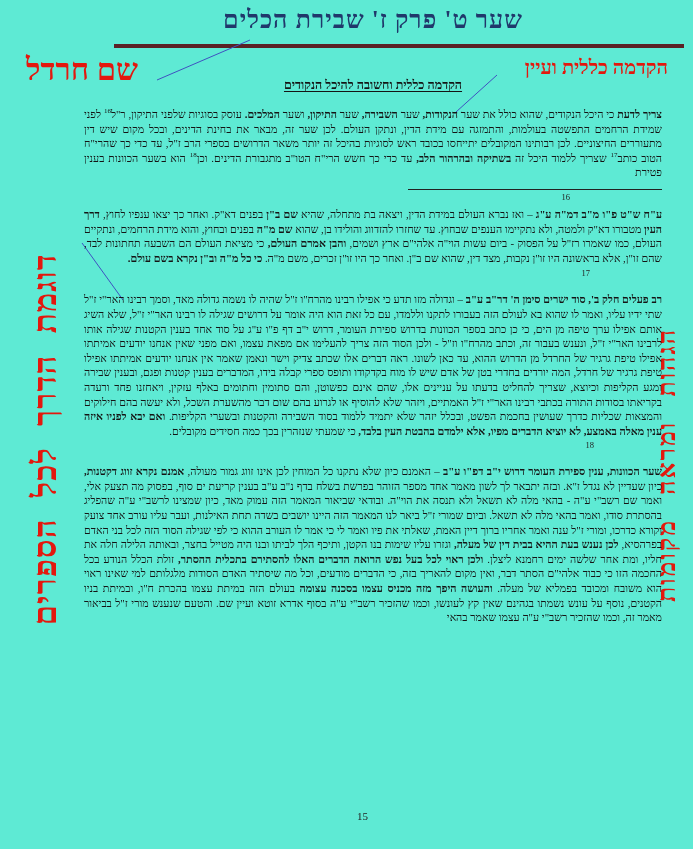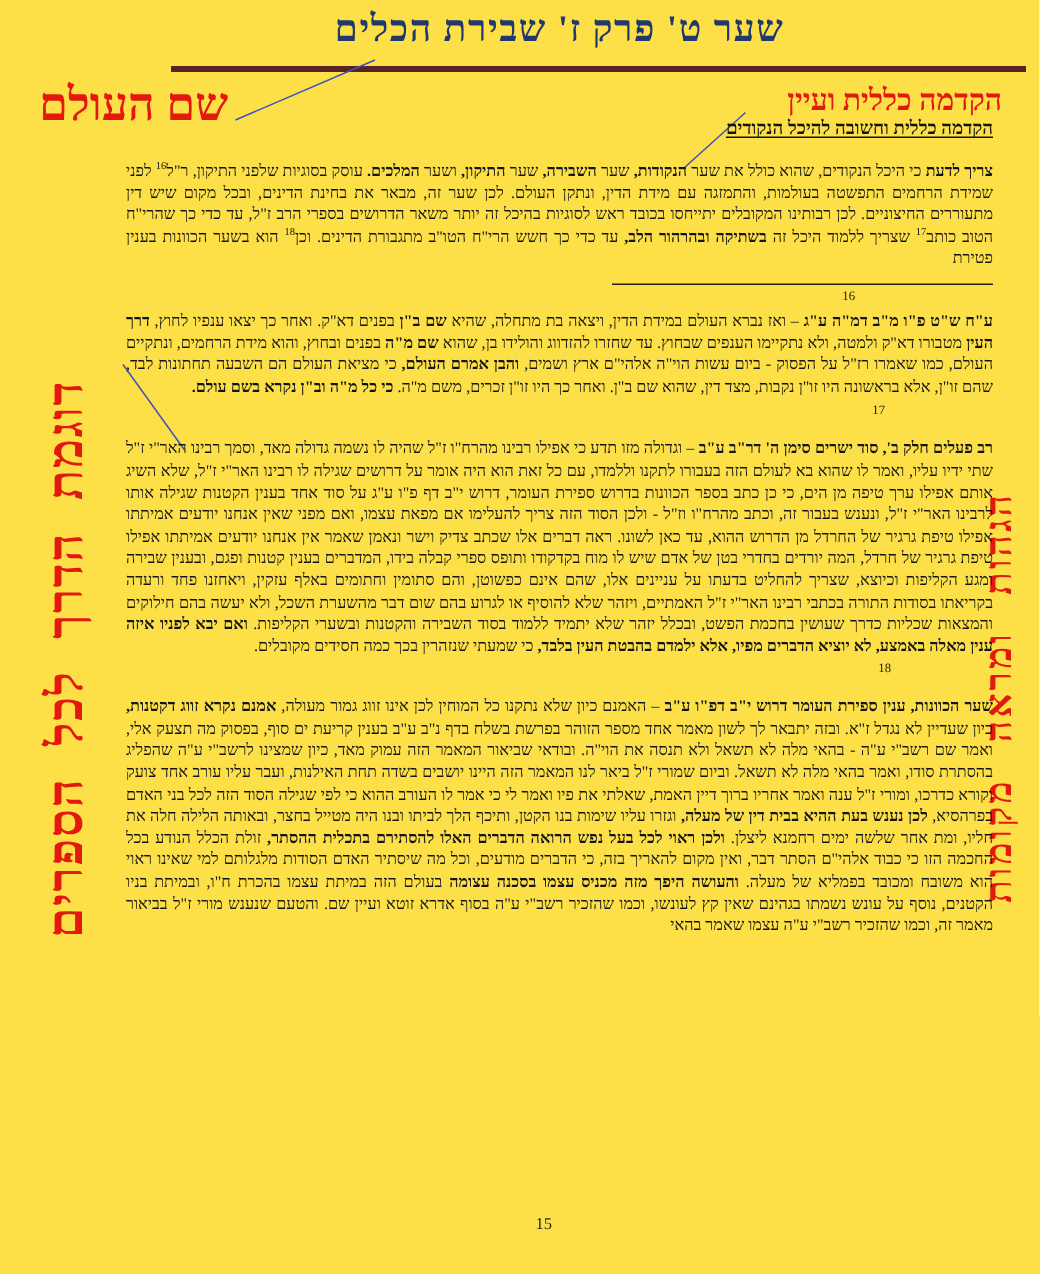--- a/index.html
+++ b/index.html
@@ -1,28 +1,28 @@
 <!DOCTYPE html>
 <html lang="he"><head>
 <meta charset="utf-8">
 <style>
   html,body{margin:0;padding:0;background:#fff;}
-  .page{position:relative;width:693px;height:849px;background:#fde047;overflow:hidden;
+  .page{position:relative;width:693px;height:849px;background:#5eead4;overflow:hidden;
         font-family:"Liberation Serif","DejaVu Serif","DejaVu Sans",serif;}
   .title{position:absolute;top:6px;left:84px;width:578px;margin:0;text-align:center;
          font-size:25px;font-weight:bold;color:#20386b;direction:rtl;letter-spacing:1px;}
   .title-rule{position:absolute;top:44px;left:114px;width:570px;height:4px;background:#5a2125;}
   .red-label{position:absolute;color:#e3180e;font-weight:bold;direction:rtl;white-space:nowrap;}
   .chapter-name{top:52px;left:26px;font-size:31px;}
   .intro-label{top:56px;right:25px;font-size:20px;}
   .margin-vert{position:absolute;text-align:center;transform:rotate(-90deg);}
   .margin-left-label{top:421px;left:-151px;width:392px;font-size:33px;word-spacing:12px;letter-spacing:1px;}
   .margin-right-label{top:451px;left:502px;width:330px;font-size:25px;word-spacing:16px;letter-spacing:2px;}
   .body-col{position:absolute;top:78px;left:84px;width:578px;direction:rtl;color:#141414;}
-  .section-heading{font-size:12.5px;font-weight:bold;text-align:right;
+  .section-heading{font-size:12.5px;font-weight:bold;text-align:center;
                    text-decoration:underline;text-underline-offset:2px;margin:0 0 14px 0;}
   .para{margin:0;font-size:10.8px;line-height:14.6px;text-align:justify;text-justify:inter-word;font-family:Liberation Serif, serif;}
   .para .b{font-weight:bold;}
   .para sup{font-size:7px;line-height:0;vertical-align:super;}
   .fn-sep{border-top:1px solid #222;width:254px;margin:9px 0 2px 0;}
   .fn-num{font-size:8.5px;line-height:10px;color:#222;text-align:right;margin:1px 0 5px 0;}
   .fn-num.fn16{padding-right:92px;}
   .fn-num.fn17{padding-right:72px;margin-top:3px;}
   .fn-num.fn18{padding-right:68px;margin-top:2px;}
   .gap{height:9px;}
@@ -37,21 +37,21 @@
 
   <h1 class="title">שער ט' פרק ז' שבירת הכלים</h1>
   <div class="title-rule"></div>
 
   <svg class="callouts" width="693" height="849" viewBox="0 0 693 849">
     <line x1="250" y1="40" x2="157" y2="80" stroke="#3f51c1" stroke-width="1"></line>
     <line x1="497" y1="75" x2="456" y2="112" stroke="#3f51c1" stroke-width="1"></line>
     <line x1="82" y1="243" x2="123" y2="300" stroke="#3f51c1" stroke-width="1"></line>
   </svg>
 
-  <div class="red-label chapter-name" dir="rtl">שם העולם</div>
+  <div class="red-label chapter-name" dir="rtl">שם חרדל</div>
 
   <div class="red-label intro-label" dir="rtl">הקדמה כללית ועיין</div>
 
   <div class="red-label margin-vert margin-left-label" dir="rtl">דוגמת הדרך לכל הספרים</div>
 
   <div class="red-label margin-vert margin-right-label" dir="rtl">הגהות ומראה מקומות</div>
 
   <div class="body-col" dir="rtl">
 
     <div class="section-heading">הקדמה כללית וחשובה להיכל הנקודים</div>

